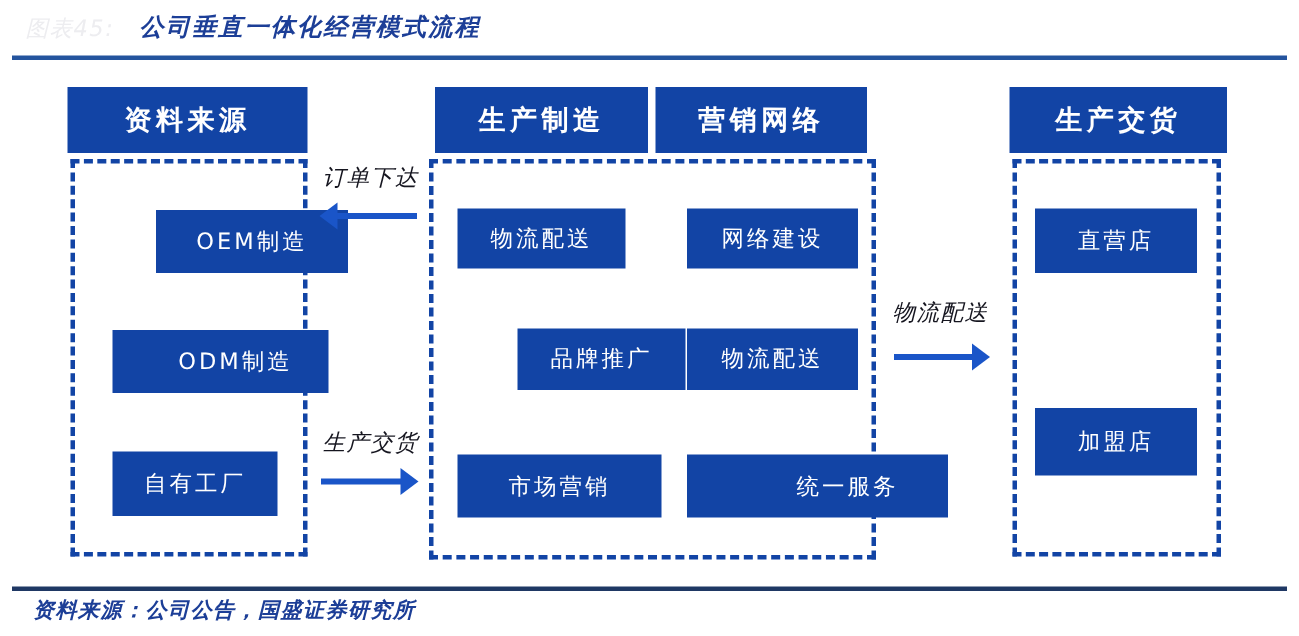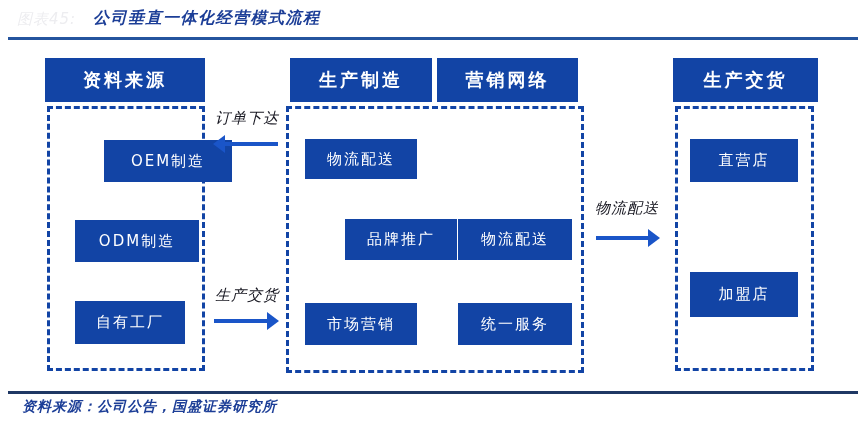--- a/index.html
+++ b/index.html
@@ -65,29 +65,30 @@
   <div class="hdr hdr1">资料来源</div>
   <div class="hdr hdr2">生产制造</div>
   <div class="hdr hdr3">营销网络</div>
   <div class="hdr hdr4">生产交货</div>
 
   <div class="dashed dash1"></div>
   <div class="dashed dash23"></div>
   <div class="dashed dash4"></div>
 
   <div class="node" style="left:75px;top:140px;width:128px;height:42px;margin-left:29px;">OEM制造</div>
-  <div class="node" style="left:75px;top:220px;width:124px;height:42px;">ODM制造</div>
+  <div class="node" style="left:75px;top:220px;width:124px;height:42px;padding-left:20px;">ODM制造</div>
   <div class="node" style="left:75px;top:301px;width:110px;height:43px;">自有工厂</div>
 
   <div class="node" style="left:305px;top:139px;width:112px;height:40px;">物流配送</div>
   <div class="node" style="left:305px;top:219px;width:112px;height:41px;margin-left:40px;">品牌推广</div>
-  <div class="node" style="left:305px;top:303px;width:112px;height:42px;">市场营销</div>
+  <div class="node" style="left:305px;top:303px;width:136px;height:42px;">市场营销</div>
 
+  <div class="node" style="left:458px;top:139px;width:114px;height:40px;">网络建设</div>
   <div class="node" style="left:458px;top:219px;width:114px;height:41px;">物流配送</div>
-  <div class="node" style="left:458px;top:303px;width:114px;height:42px;">统一服务</div>
+  <div class="node" style="left:458px;top:303px;width:134px;height:42px;padding-left:40px;">统一服务</div>
 
   <div class="node" style="left:690px;top:139px;width:108px;height:43px;">直营店</div>
   <div class="node" style="left:690px;top:272px;width:108px;height:45px;">加盟店</div>
 
   <div class="flow-label" style="left:206px;top:109px;width:82px;">订单下达</div>
   <div class="arrow left" style="left:224px;top:142px;width:54px;"></div>
 
   <div class="flow-label" style="left:206px;top:286px;width:82px;">生产交货</div>
   <div class="arrow right" style="left:214px;top:319px;width:54px;"></div>
 

